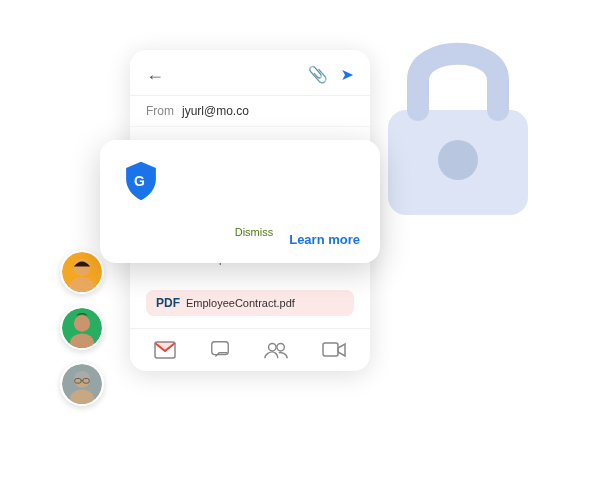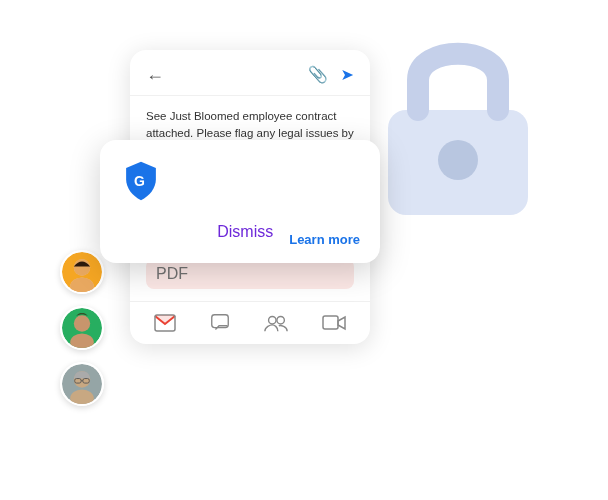--- a/index.html
+++ b/index.html
@@ -136,23 +136,23 @@
       display: flex;
       align-items: center;
       gap: 6px;
       margin: 10px 16px 12px 16px;
       background: #fce8e6;
       border-radius: 8px;
       padding: 6px 10px;
     }
 
     .pdf-icon {
-      font-size: 16px;
-      color: #737373;
-      font-weight: normal;
+      font-size: 12px;
+      color: #0c4a6e;
+      font-weight: bold;
     }
 
     .attachment-name {
       font-size: 11px;
       color: #333;
     }
 
     .email-footer {
       display: flex;
       justify-content: space-around;
@@ -203,22 +203,22 @@
 
     .privacy-card-actions {
       display: flex;
       justify-content: flex-end;
       gap: 16px;
       margin-top: 14px;
       align-items: center;
     }
 
     .dismiss-btn {
-      font-size: 16px;
-      color: #6d28d9;
+      font-size: 11px;
+      color: #4d7c0f;
       background: none;
       border: none;
       cursor: pointer;
       font-weight: 500;
     }
 
     .learn-more-btn {
       font-size: 13px;
       color: #1a73e8;
       background: none;
@@ -279,28 +279,33 @@
   </div>
 
   <div class="email-card">
     <div class="email-header">
       <span class="back-arrow">←</span>
       <div class="email-header-icons">
         <span class="attach-icon">📎</span>
         <span class="send-icon">➤</span>
       </div>
     </div>
+    <div class="from-row">
+      <span class="from-label">From</span>
+      <span class="from-value">jyurl@mo.co</span>
+    </div>
     <div class="email-body">
       <span>See Just Bloomed employee contract attached. Please flag any legal issues by </span><span class="bold">Monday 4/10.</span>
       <div class="signature">
         <br>Kind regards,<br>Eva Garcia<br>Just Bloomed | Owner &amp; Founder
       </div>
     </div>
     <div class="attachment-row">
       <span class="pdf-icon">PDF</span>
+      <span class="attachment-name">EmployeeContract.pdf</span>
     </div>
     <div class="email-footer">
 
       <svg width="22" height="18" viewBox="0 0 22 18" fill="none" xmlns="http://www.w3.org/2000/svg">
         <path d="M1 2L11 10L21 2" stroke="#EA4335" stroke-width="2"></path>
         <rect x="1" y="1" width="20" height="16" rx="2" stroke="#888" stroke-width="1.5" fill="none"></rect>
         <path d="M1 1L11 10L21 1" fill="#EA4335" opacity="0.15"></path>
       </svg>
 
       <svg width="22" height="22" viewBox="0 0 24 24" fill="none" xmlns="http://www.w3.org/2000/svg">

